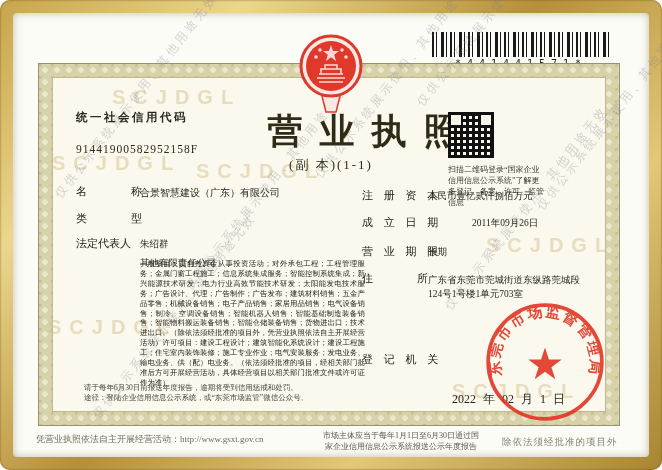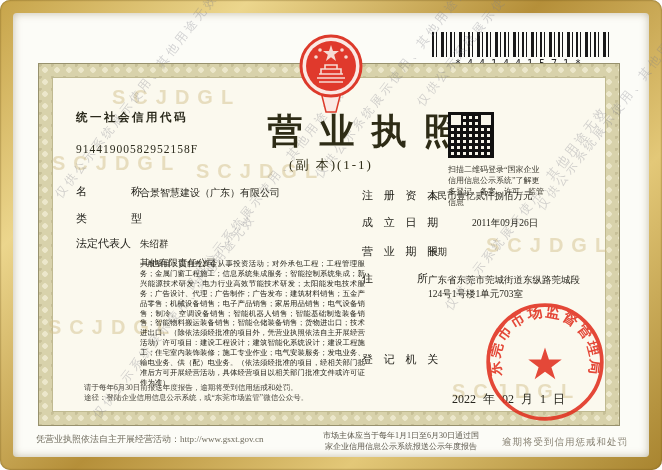--- a/index.html
+++ b/index.html
@@ -174,14 +174,14 @@
   <div class="foot-note">
     <div>请于每年6月30日前报送年度报告，逾期将受到信用惩戒和处罚。</div>
     <div>途径：登陆企业信用信息公示系统，或“东莞市场监管”微信公众号。</div>
   </div>
 
   <div class="bm-left">凭营业执照依法自主开展经营活动：http://www.gsxt.gov.cn</div>
   <div class="bm-center">
     <div>市场主体应当于每年1月1日至6月30日通过国</div>
     <div>家企业信用信息公示系统报送公示年度报告</div>
   </div>
-  <div class="bm-right">逾期将受到信用惩戒和处罚</div>
+  <div class="bm-right">除依法须经批准的项目外</div>
 </div>
 
 </body></html>

